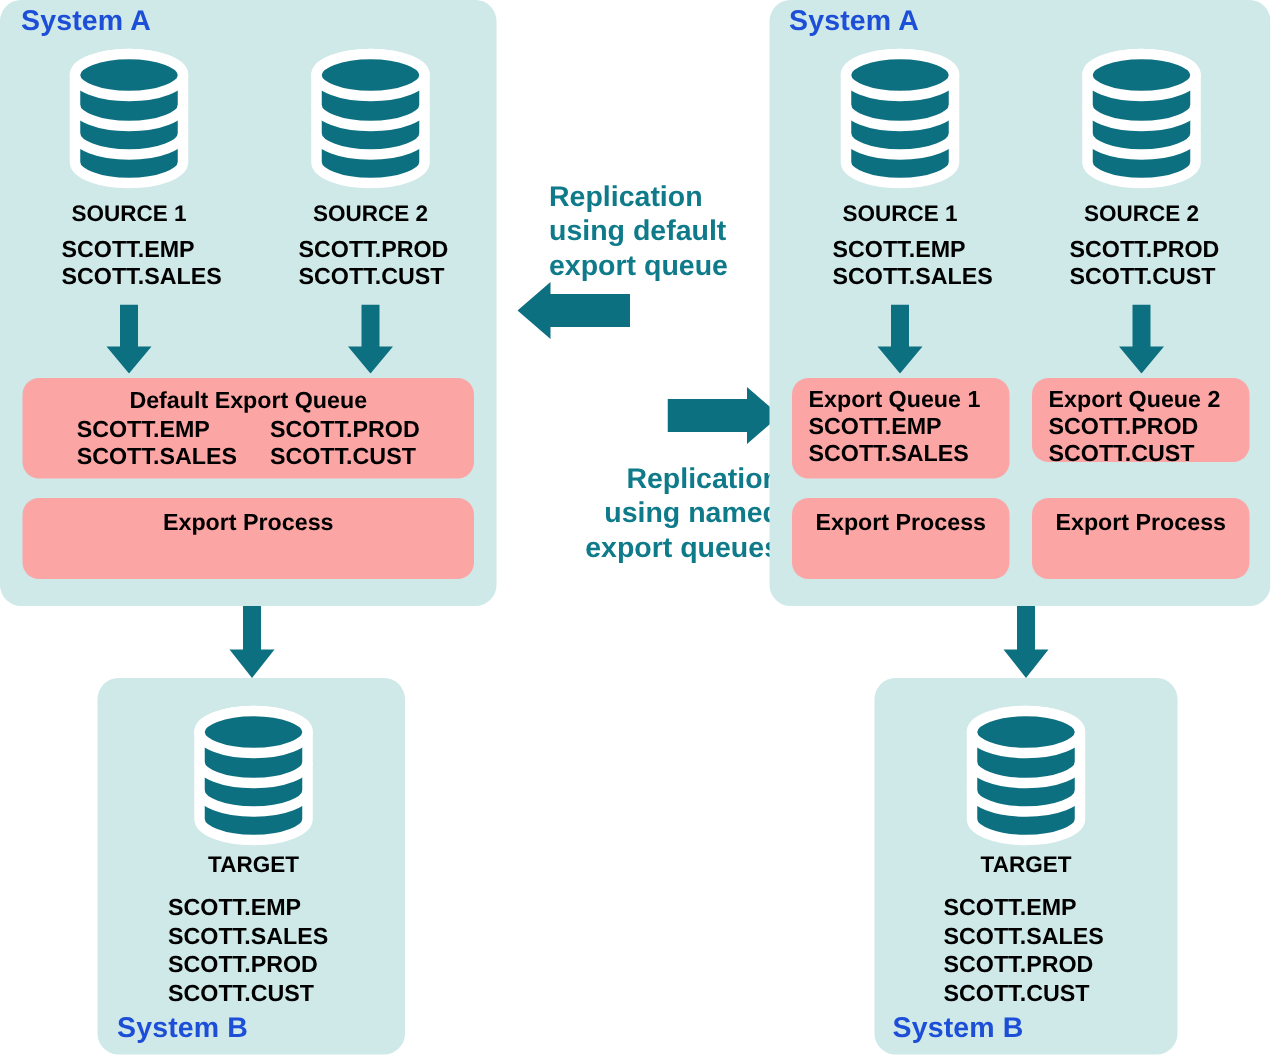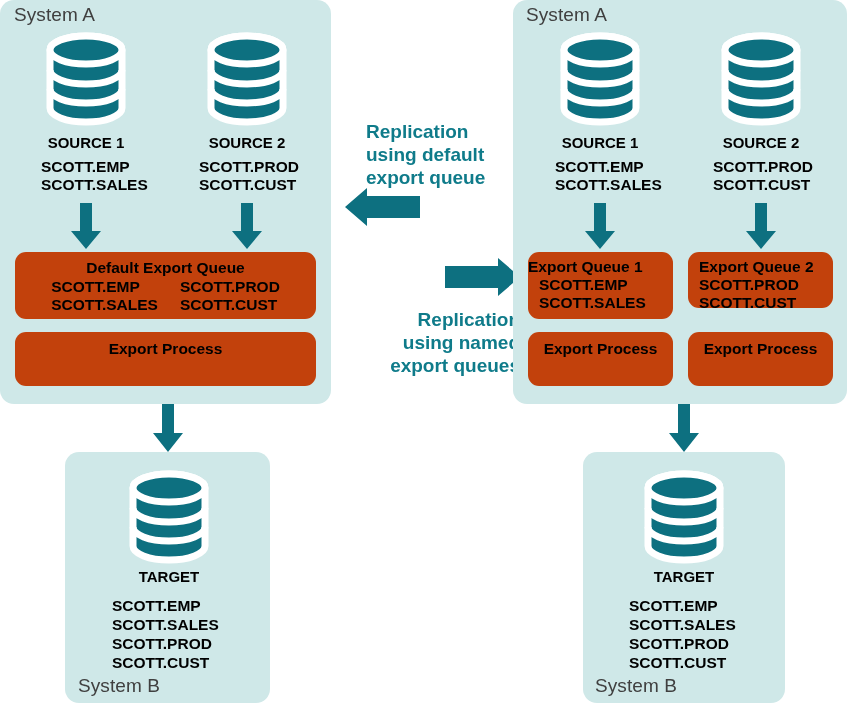--- a/index.html
+++ b/index.html
@@ -17,22 +17,22 @@
     background: #ffffff;
     overflow: hidden;
   }
   .panel {
     position: absolute;
     background: #cfe8e8;
     border-radius: 14px;
   }
   .panel-label {
     position: absolute;
-    color: #404040;
-    font-weight: normal;
+    color: #1d4ed8;
+    font-weight: bold;
     font-size: 19px;
     letter-spacing: 0.1px;
     white-space: nowrap;
   }
   .db {
     position: absolute;
   }
   .node-title {
     position: absolute;
     color: #000000;
@@ -44,21 +44,21 @@
   .node-list {
     position: absolute;
     color: #000000;
     font-weight: bold;
     font-size: 15.5px;
     line-height: 17.5px;
     white-space: pre;
   }
   .wbox {
     position: absolute;
-    background: #c2410c;
+    background: #fca5a5;
     border-radius: 11px;
   }
   .wbox-title {
     color: #000000;
     font-weight: bold;
     font-size: 15.5px;
     line-height: 18px;
   }
   .wbox-line {
     color: #000000;
@@ -233,21 +233,21 @@
       <polygon points="10,0 22,0 22,28 31,28 16,46 1,28 10,28" fill="#0d7080"></polygon>
     </svg>
   </div>
   <div class="arrow-down" style="left:745px; top:203px;">
     <svg width="32" height="46" viewBox="0 0 32 46" aria-hidden="true">
       <polygon points="10,0 22,0 22,28 31,28 16,46 1,28 10,28" fill="#0d7080"></polygon>
     </svg>
   </div>
 
   <div class="wbox" style="left:528px; top:252px; width:145px; height:67px;">
-    <div class="wbox-title left-txt" style="margin-top:6px; ">Export Queue 1</div>
+    <div class="wbox-title left-txt" style="margin-top:6px; margin-left:11px;">Export Queue 1</div>
     <div class="wbox-line left-txt" style="margin-left:11px;">SCOTT.EMP
 SCOTT.SALES</div>
   </div>
 
   <div class="wbox" style="left:688px; top:252px; width:145px; height:56px;">
     <div class="wbox-title left-txt" style="margin-top:6px; margin-left:11px;">Export Queue 2</div>
     <div class="wbox-line left-txt" style="margin-left:11px;">SCOTT.PROD
 SCOTT.CUST</div>
   </div>
 

